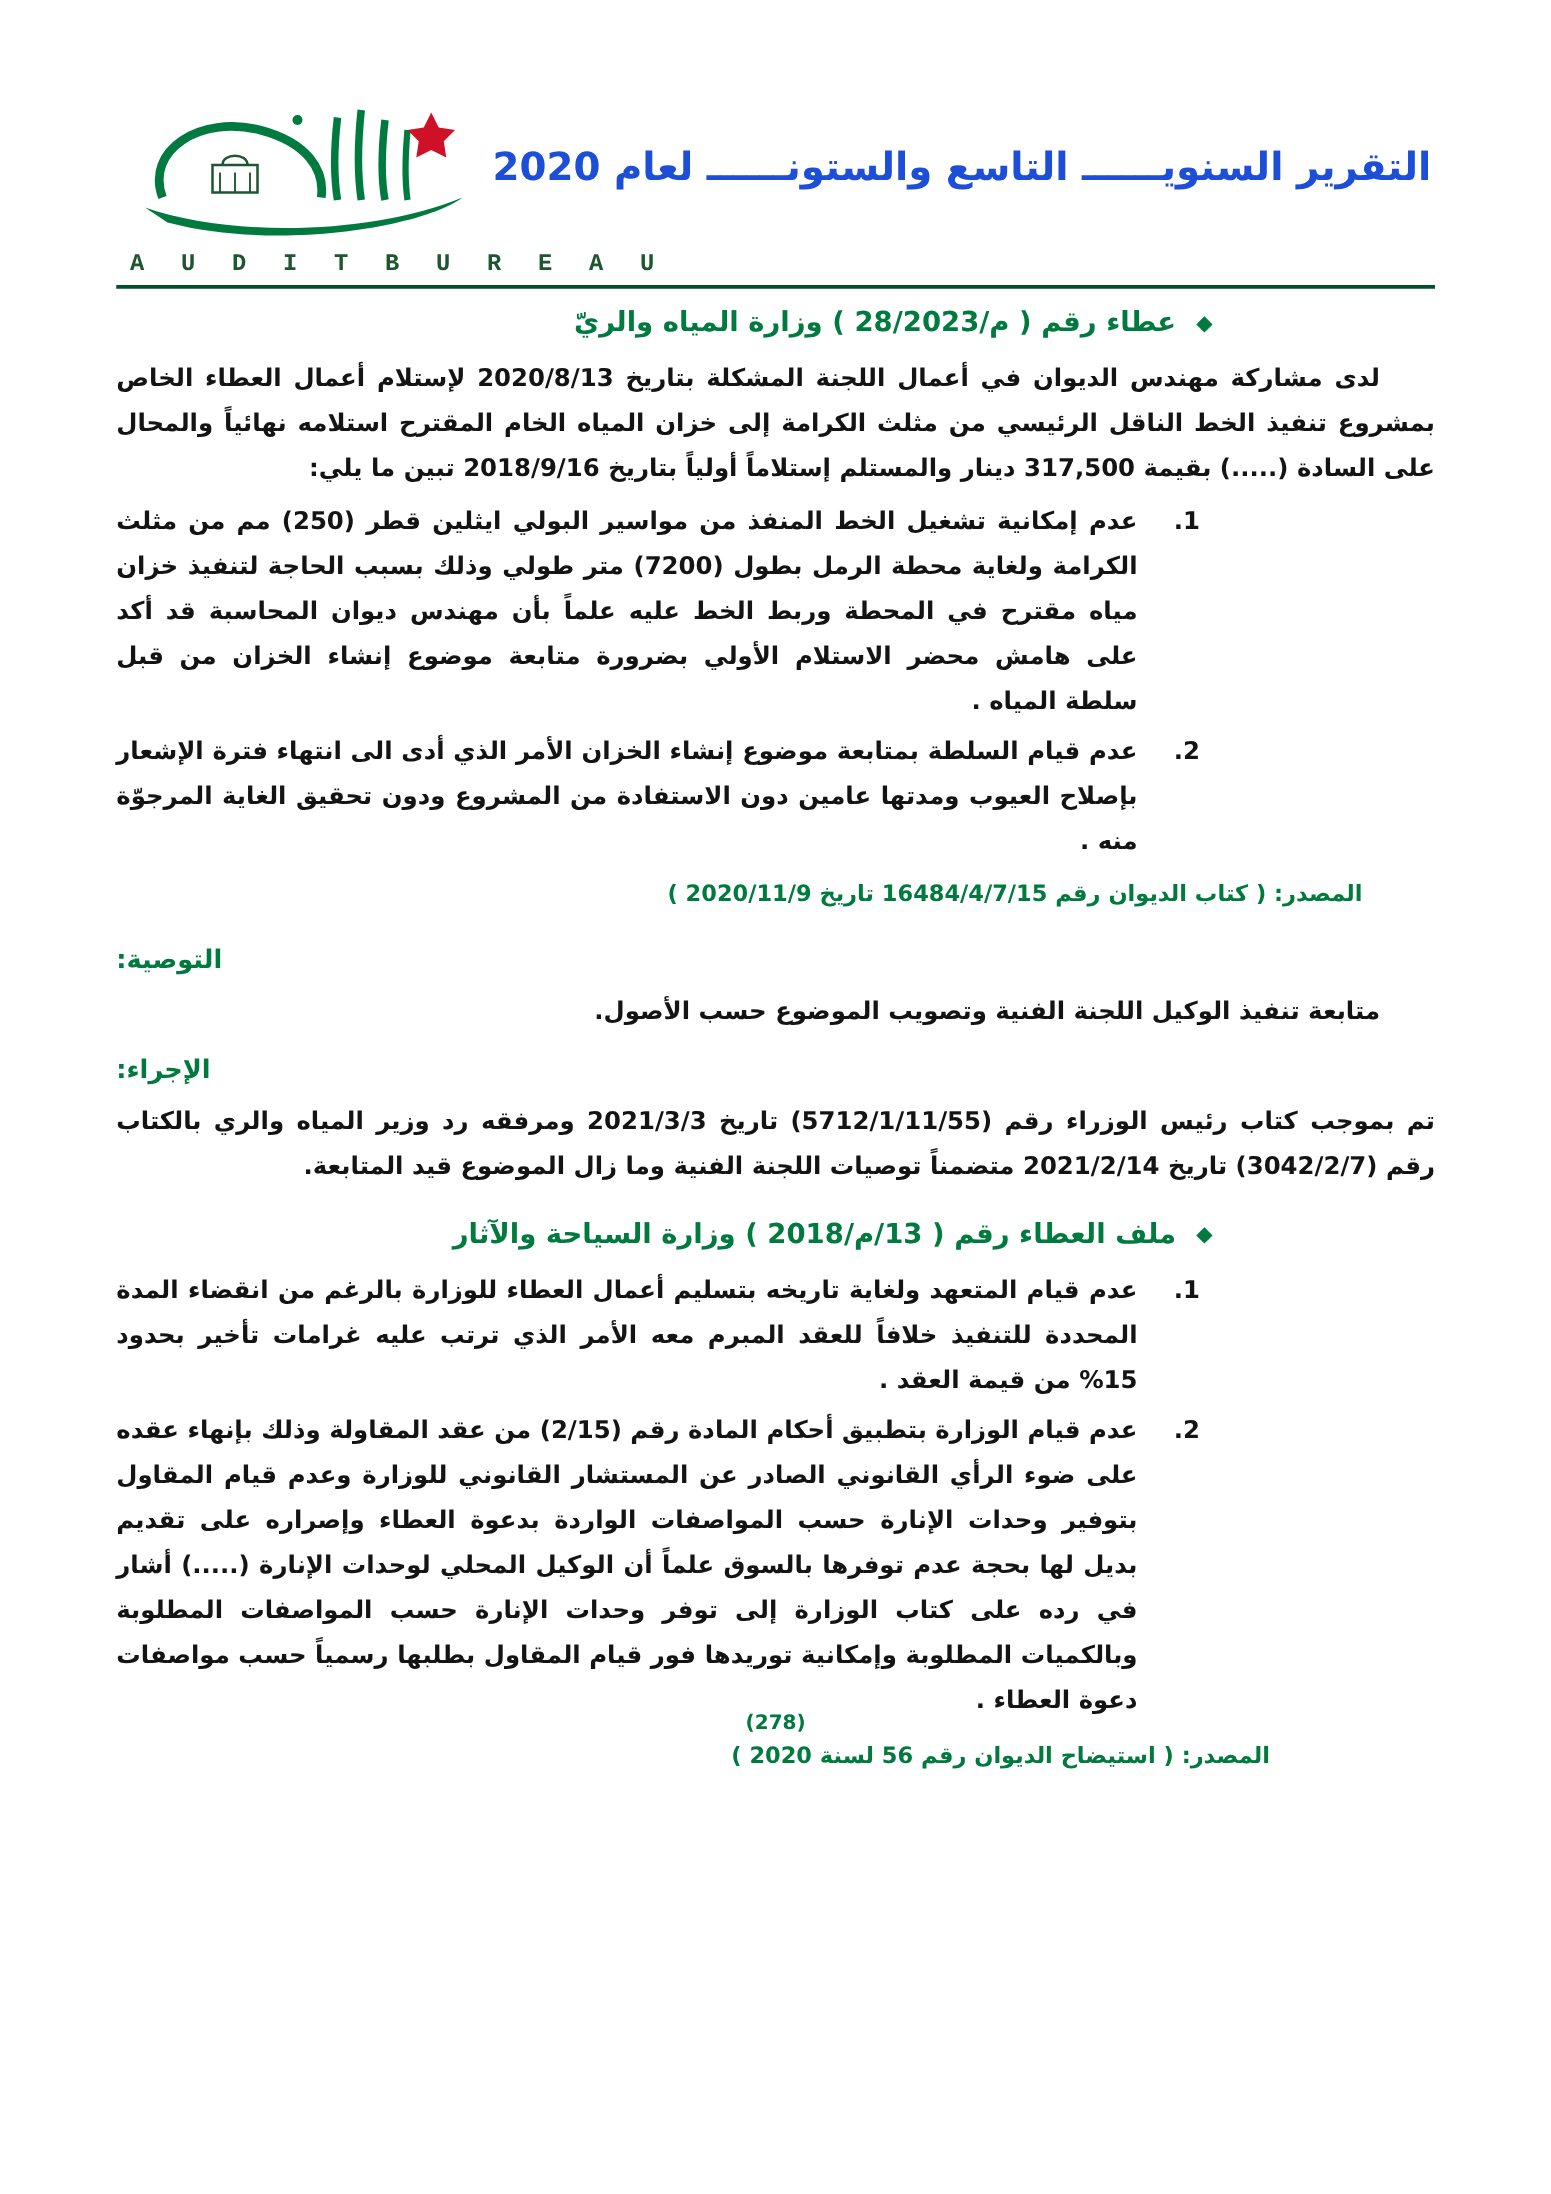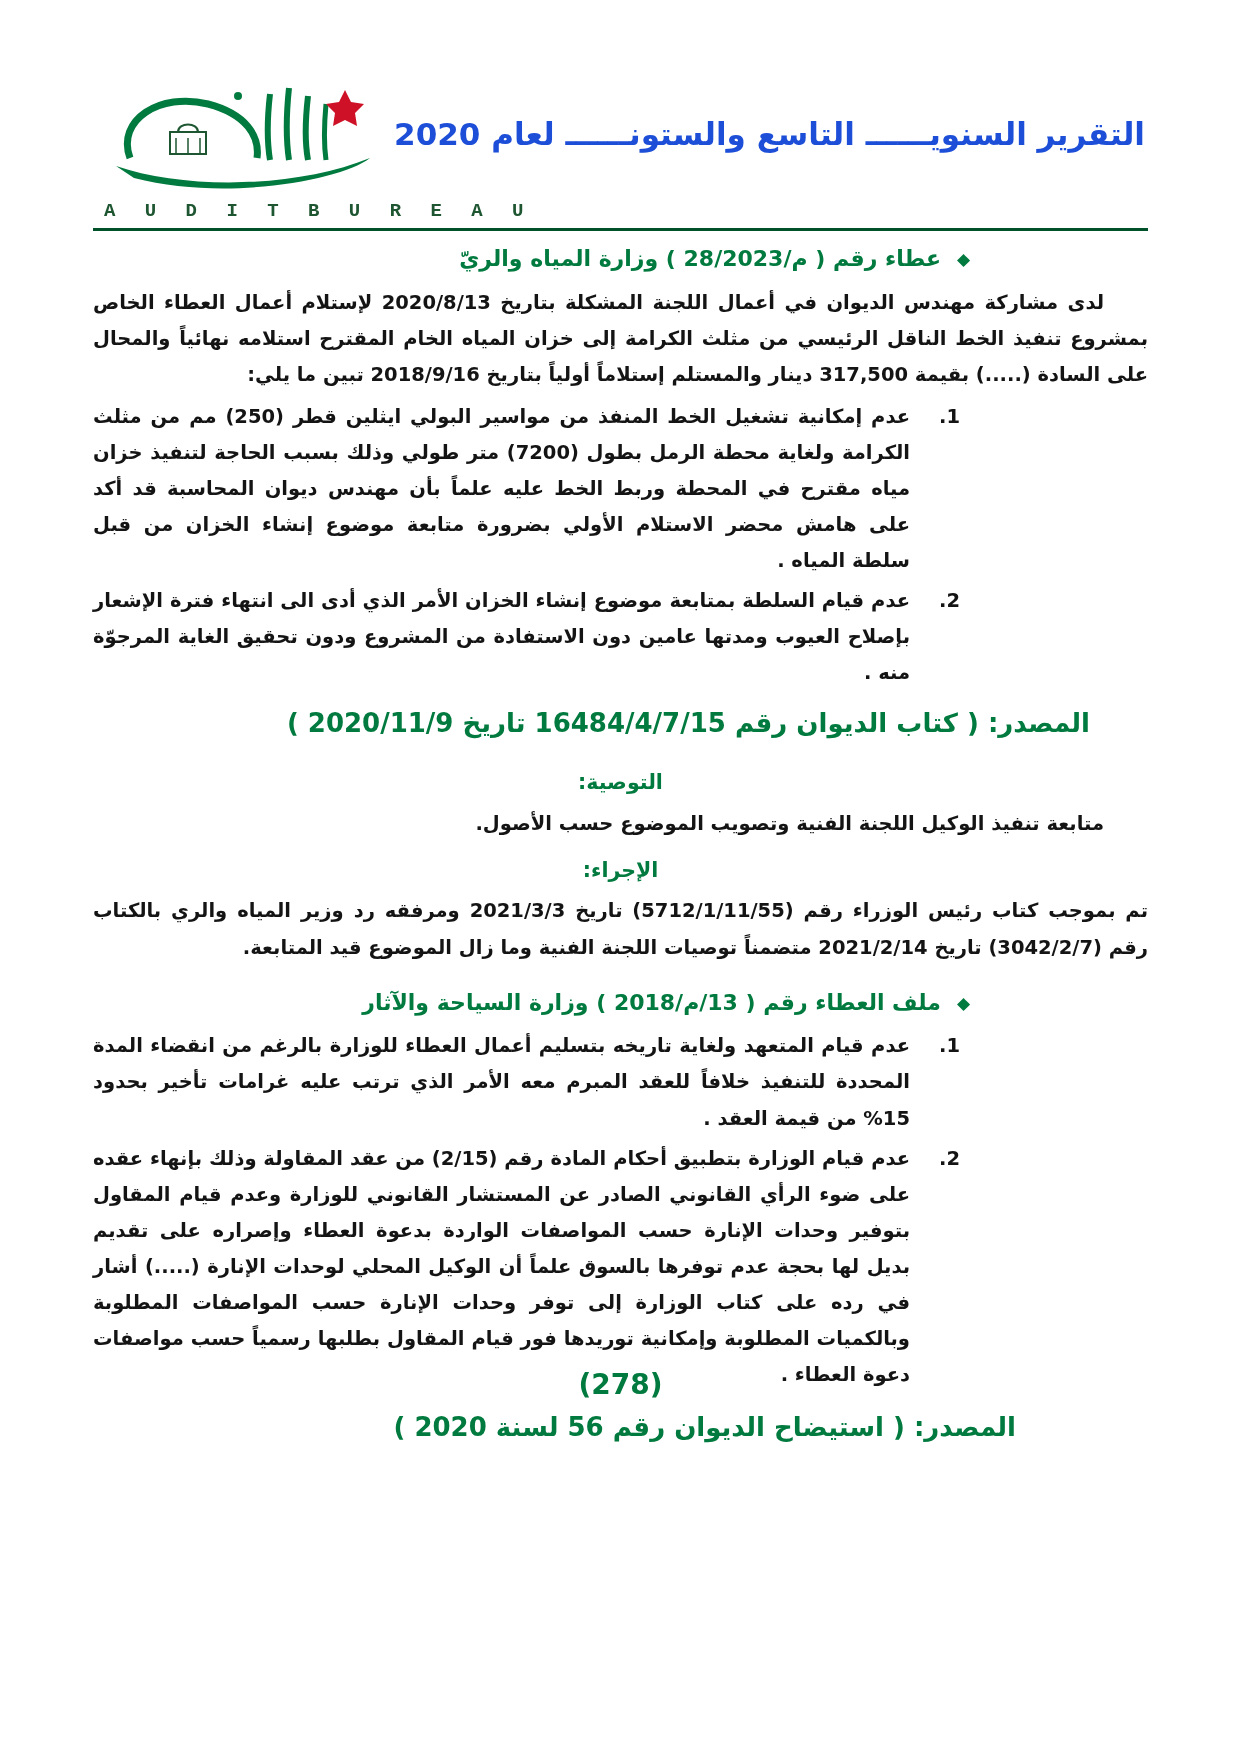--- a/index.html
+++ b/index.html
@@ -42,37 +42,37 @@
     margin:4px 178px 10px 0;
     text-align:right; line-height:1.4;
   }
   .diamond { font-size:17px; line-height:1; color:#007a3e; }
   .intro { margin:0 0 6px 0; text-indent:44px; }
   .olist { margin:2px 0 4px 0; }
   .li { display:flex; gap:24px; padding-right:188px; margin-bottom:4px; }
   .li-num { flex:0 0 26px; }
   .li-text { flex:1; text-align:justify; }
   .source {
-    color:#007a3e; font-size:26px; font-weight:bold;
+    color:#007a3e; font-size:18px; font-weight:bold;
     padding-right:58px; margin:8px 0 16px 0;
     text-align:right;
   }
   .source-2 { padding-right:132px; margin-top:10px; }
   .label-heading {
     color:#007a3e; font-size:20.5px; font-weight:bold;
-    margin:10px 0 4px 0; text-align:center;
+    margin:10px 0 4px 0; text-align:left;
   }
   .rec-text { margin:0 0 6px 0; text-indent:44px; }
   .action-text { margin:0 0 10px 0; }
   .section-2-heading { margin-top:22px; }
   
   .page-number {
     position:absolute; top:1368px; left:0; right:0;
     text-align:center; color:#007a3e;
-    font-size:28px; font-weight:bold;
+    font-size:16px; font-weight:bold;
   }
 </style>
 </head>
 <body>
 
 <div class="page">
 
   <div class="logo-block">
     <svg viewBox="0 0 270 118" width="270" height="118">
 

